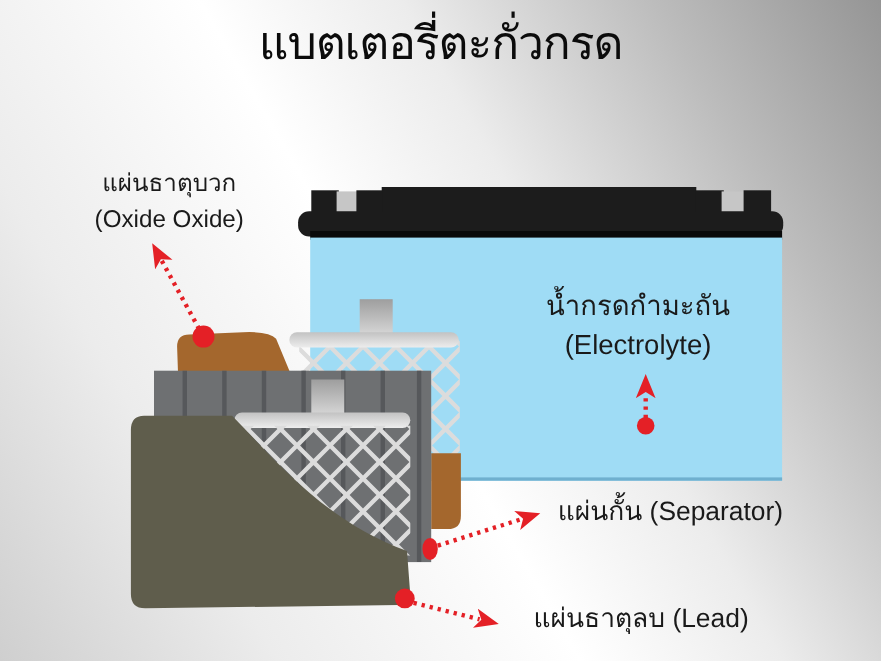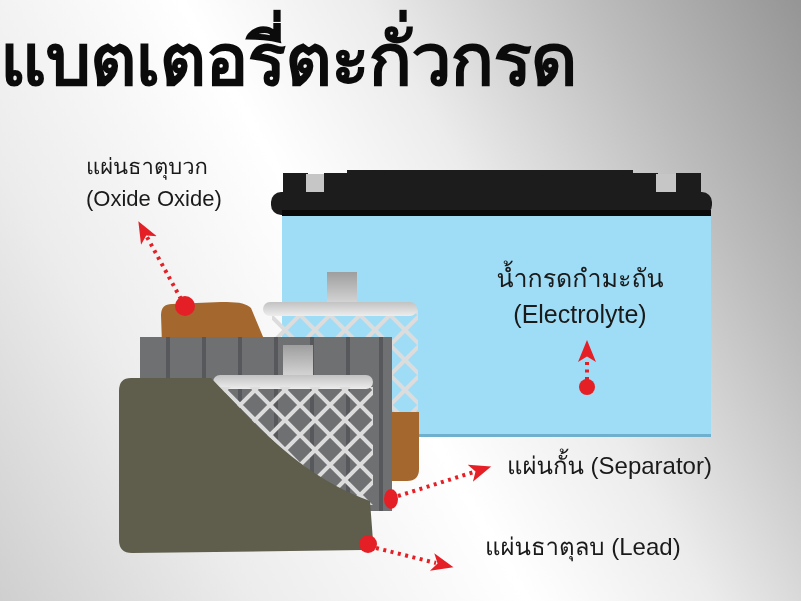--- a/index.html
+++ b/index.html
@@ -5,33 +5,34 @@
   html,body{margin:0;padding:0;}
   .stage{
     position:relative;
     width:801px;height:601px;
     overflow:hidden;
     background:linear-gradient(60deg,#cfcfcf 0%,#ececec 22%,#ffffff 46%,#ececec 62%,#bcbcbc 82%,#959595 100%);
     font-family:"Liberation Sans","DejaVu Sans",sans-serif;
   }
   .title{
     position:absolute;top:12px;left:0;width:100%;
-    font-size:72px;font-weight:700;letter-spacing:-1px;
+    text-align:center;
+    font-size:42px;font-weight:400;letter-spacing:-1px;
     color:#0b0b0b;line-height:1.35;
     margin:0;
   }
   .diagram-svg{position:absolute;left:0;top:0;}
   .callout{
     position:absolute;color:#1a1a1a;
   }
   .label-pos{left:86px;top:151px;font-size:22px;line-height:32px;}
   .label-elec{left:492px;top:260px;width:176px;text-align:center;font-size:25px;line-height:36px;}
   .label-sep{left:507px;top:451px;font-size:24px;line-height:30px;}
-  .label-lead{left:485px;top:532px;font-size:24px;line-height:30px;}
-  .callout span{display:block;}
+  .label-lead{left:485px;top:548px;font-size:24px;line-height:30px;}
+  .callout span{display:block;text-align:center;}
 </style>
 </head>
 <body>
 
 <div class="stage">
 
   <h1 class="title">แบตเตอรี่ตะกั่วกรด</h1>
 
   <svg class="diagram-svg" width="801" height="601" viewBox="0 0 801 601">
     <defs>

